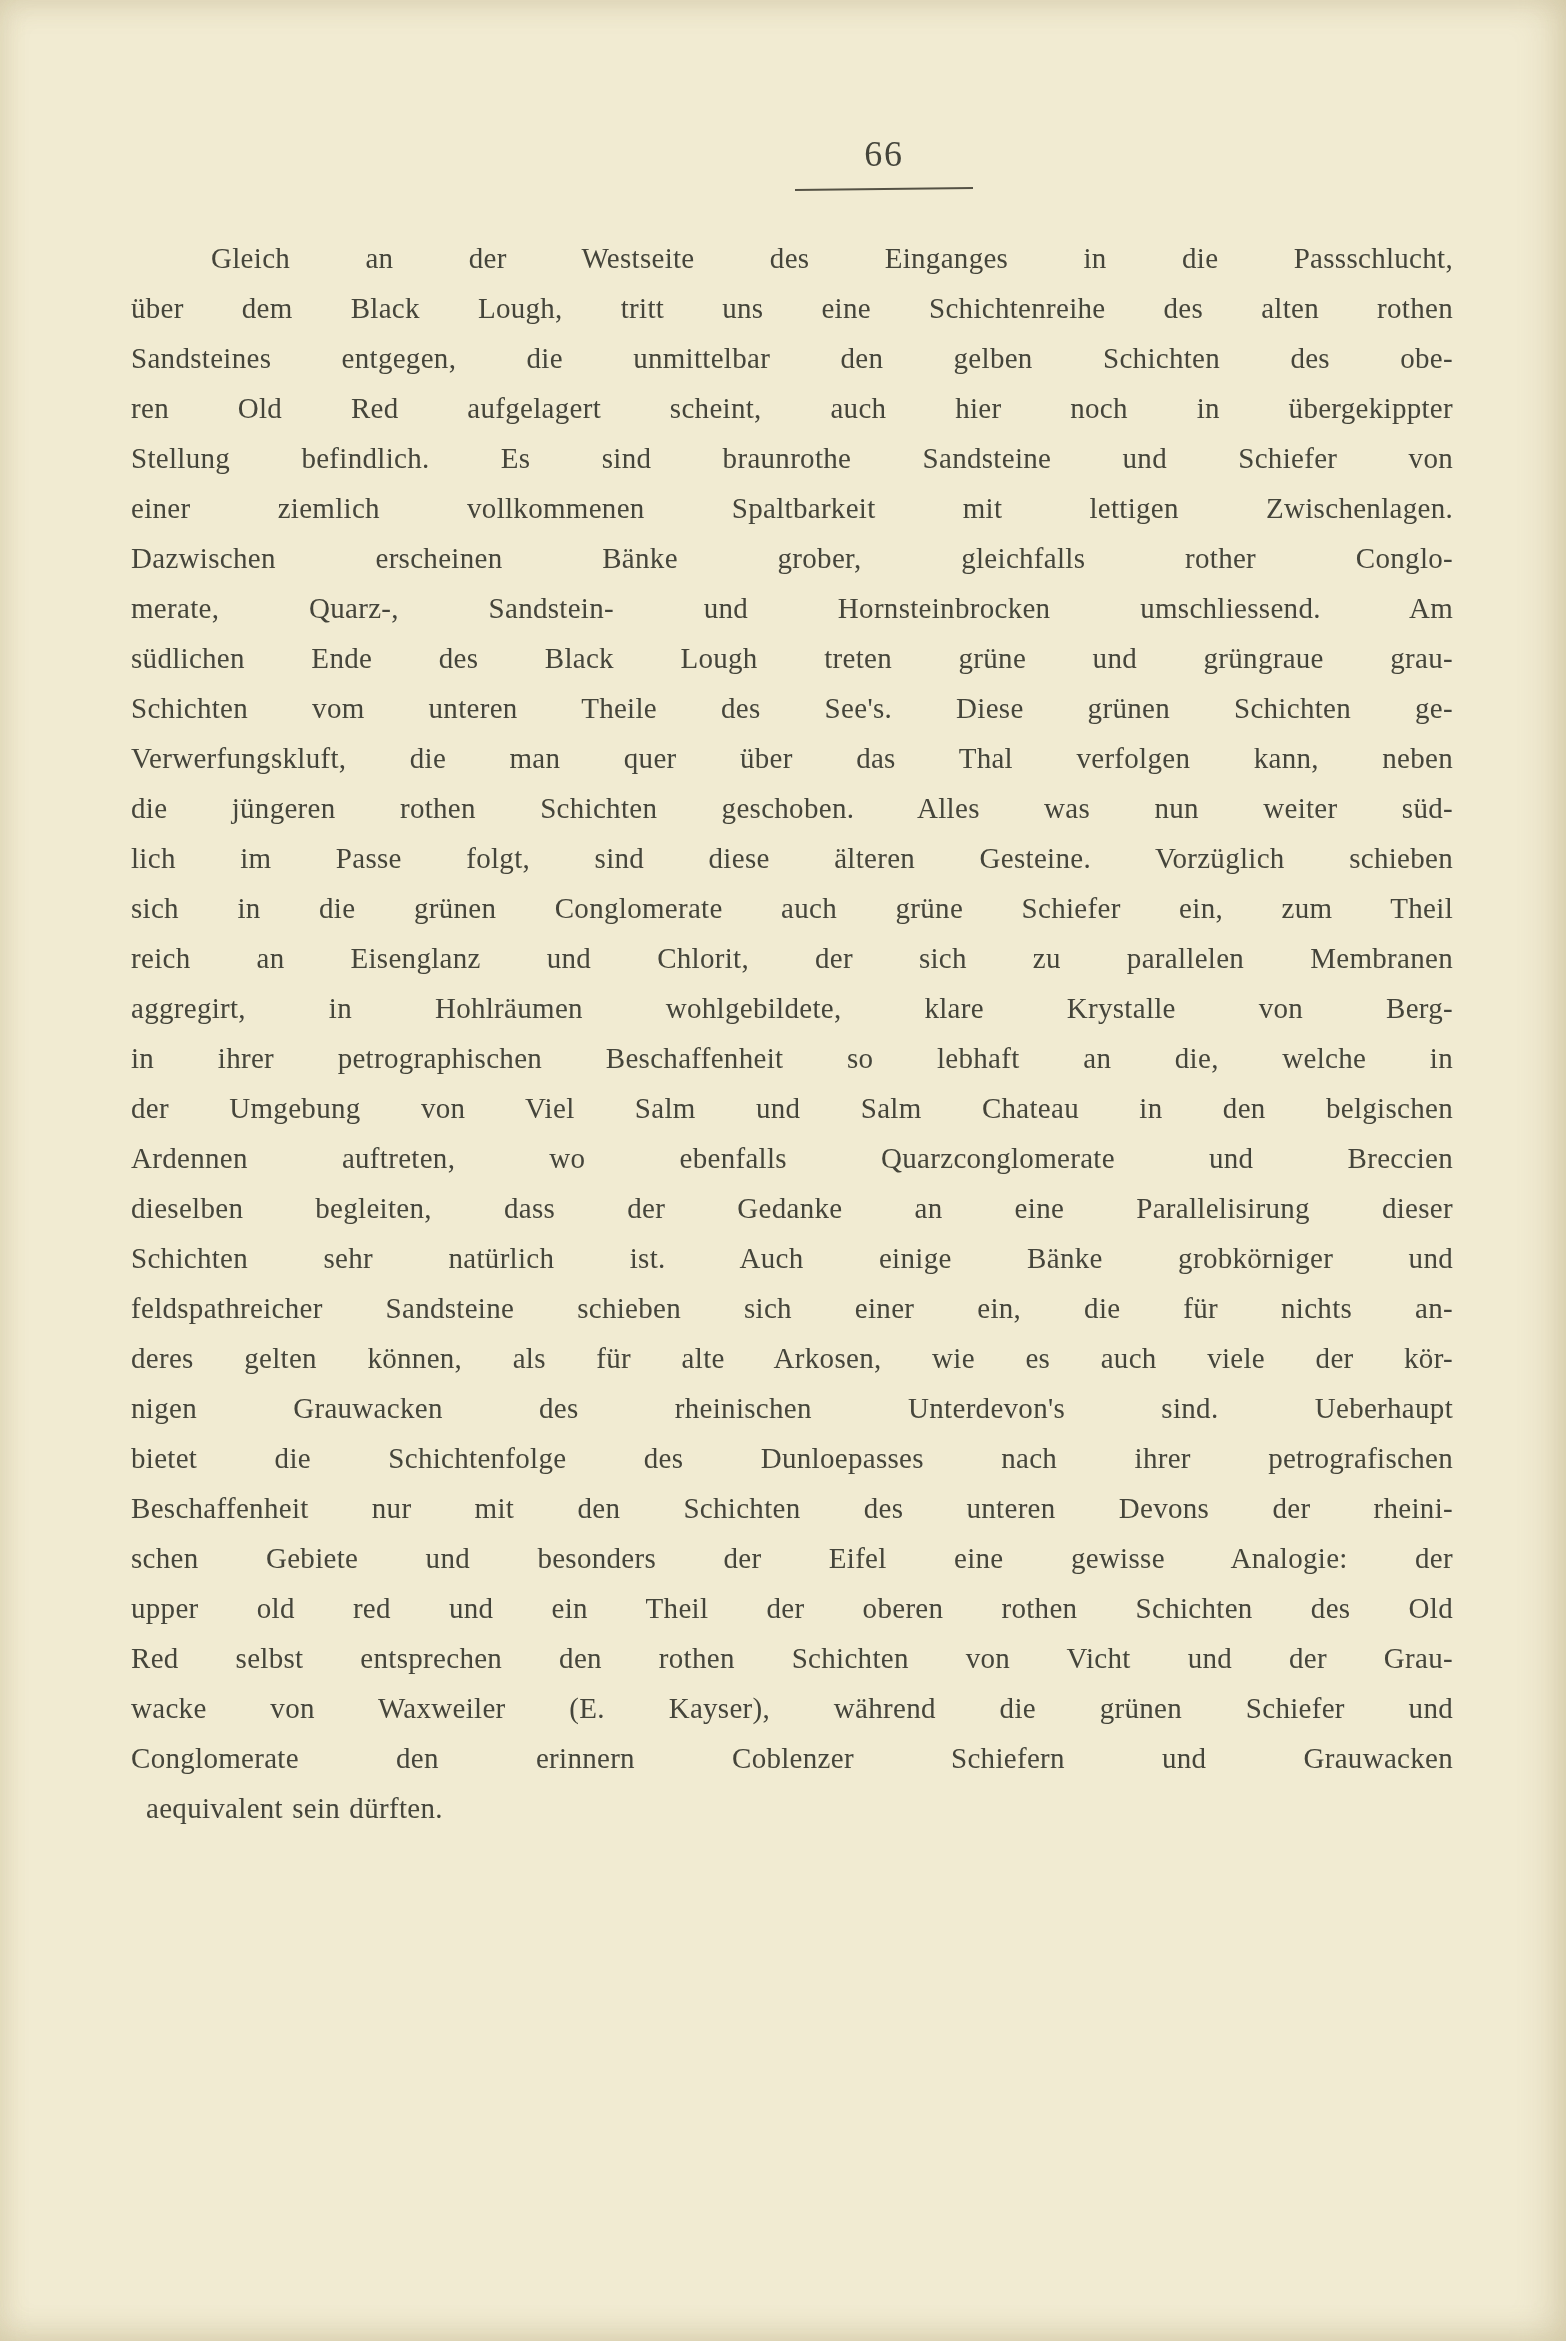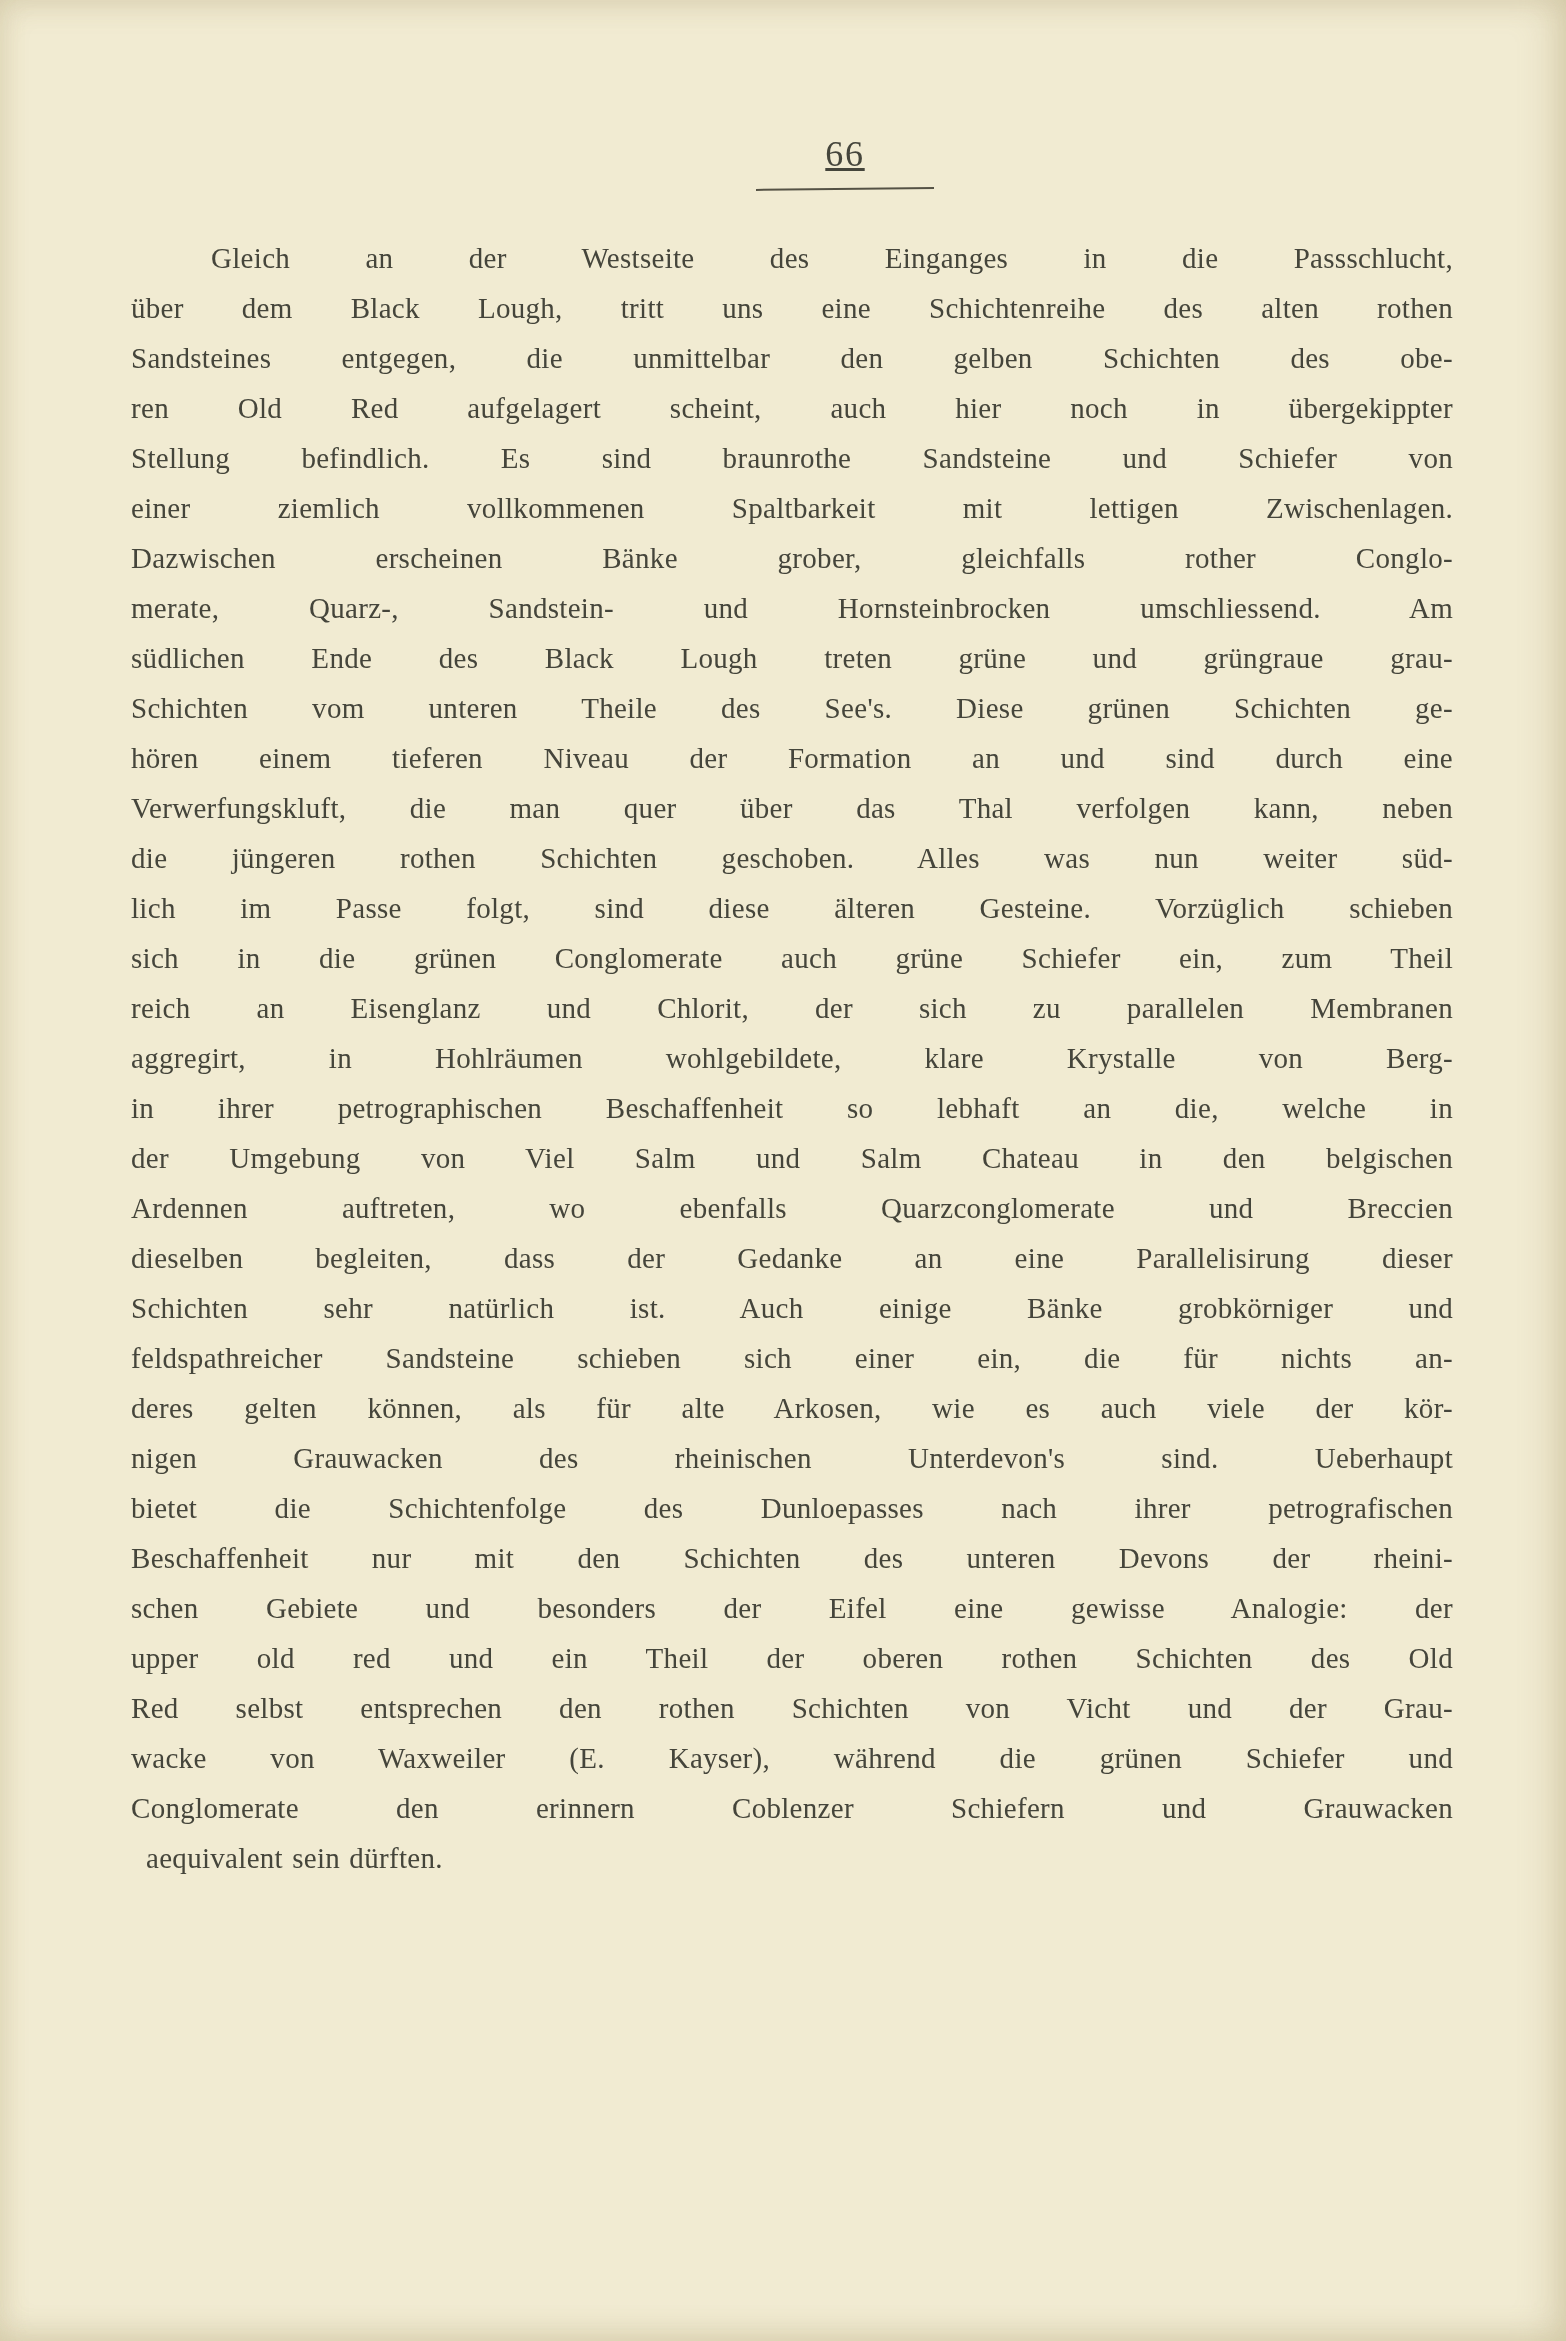--- a/index.html
+++ b/index.html
@@ -17,24 +17,23 @@
       inset -15.5px 0 35px rgba(150, 128, 78, 0.20),
       inset 0 -12px 29px rgba(150, 128, 78, 0.12),
       inset 8.6px 7px 26px rgba(150, 128, 78, 0.08);
     overflow: hidden;
     font-family: "Liberation Serif", "DejaVu Serif", serif;
     color: var(--ink, #45453b);
   }
   .page-number-wrap {
     position: absolute;
     top: 136px;
-    left: 756px;
+    left: 795px;
     width: 178px;
     text-align: center;
-    text-decoration: underline;
   }
   .page-number {
     font-size: 36px;
     line-height: 1;
     letter-spacing: 1.7px;
   }
   .page-number-rule {
     margin-top: 15.5px;
     height: 1.7px;
     background: #555245;
@@ -76,21 +75,20 @@
       <div class="line first">Gleich an der Westseite des Einganges in die Passschlucht,</div>
       <div class="line">über dem Black Lough, tritt uns eine Schichtenreihe des alten rothen</div>
       <div class="line">Sandsteines entgegen, die unmittelbar den gelben Schichten des obe-</div>
       <div class="line">ren Old Red aufgelagert scheint, auch hier noch in übergekippter</div>
       <div class="line">Stellung befindlich. Es sind braunrothe Sandsteine und Schiefer von</div>
       <div class="line">einer ziemlich vollkommenen Spaltbarkeit mit lettigen Zwischenlagen.</div>
       <div class="line">Dazwischen erscheinen Bänke grober, gleichfalls rother Conglo-</div>
       <div class="line">merate, Quarz-, Sandstein- und Hornsteinbrocken umschliessend. Am</div>
       <div class="line">südlichen Ende des Black Lough treten grüne und grüngraue grau-</div>
       <div class="line">Schichten vom unteren Theile des See's. Diese grünen Schichten ge-</div>
-      <div class="line">hören einem tieferen Niveau der Formation an und sind durch eine</div>
       <div class="line">Verwerfungskluft, die man quer über das Thal verfolgen kann, neben</div>
       <div class="line">die jüngeren rothen Schichten geschoben. Alles was nun weiter süd-</div>
       <div class="line">lich im Passe folgt, sind diese älteren Gesteine. Vorzüglich schieben</div>
       <div class="line">sich in die grünen Conglomerate auch grüne Schiefer ein, zum Theil</div>
       <div class="line">reich an Eisenglanz und Chlorit, der sich zu parallelen Membranen</div>
       <div class="line">aggregirt, in Hohlräumen wohlgebildete, klare Krystalle von Berg-</div>
       <div class="line">in ihrer petrographischen Beschaffenheit so lebhaft an die, welche in</div>
       <div class="line">der Umgebung von Viel Salm und Salm Chateau in den belgischen</div>
       <div class="line">Ardennen auftreten, wo ebenfalls Quarzconglomerate und Breccien</div>
       <div class="line">dieselben begleiten, dass der Gedanke an eine Parallelisirung dieser</div>

